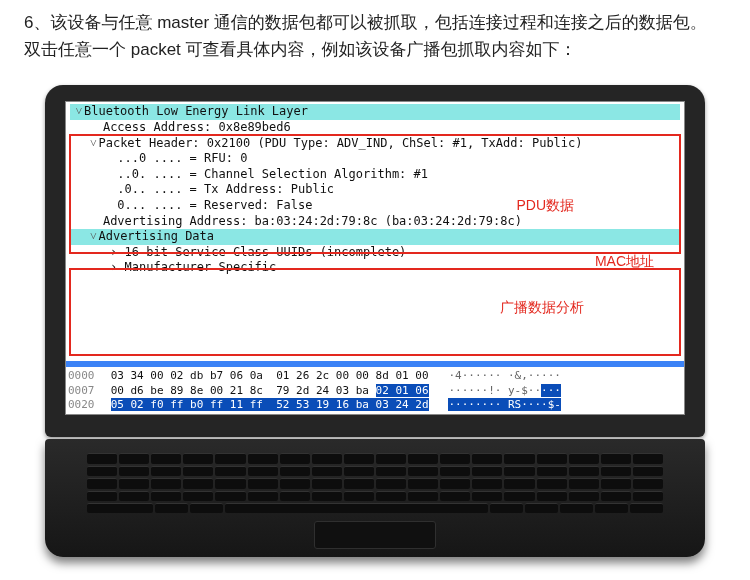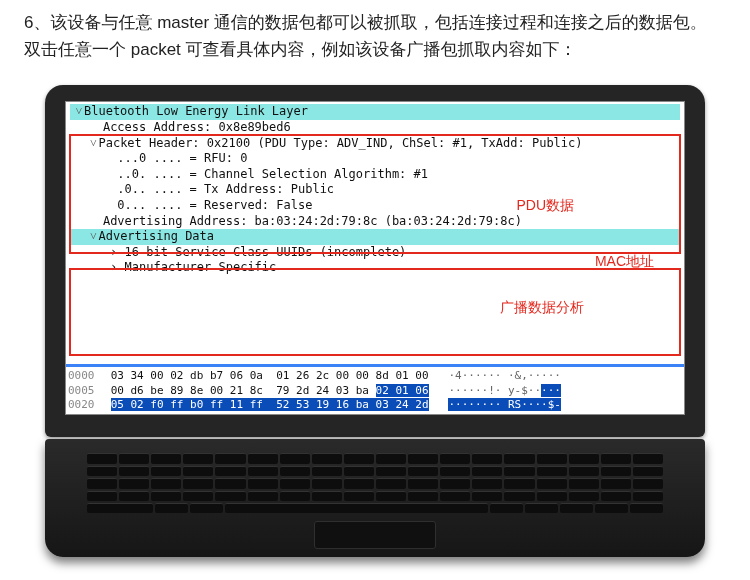--- a/index.html
+++ b/index.html
@@ -7,21 +7,21 @@
   .laptop{margin:16px auto 0;width:660px}
   .lid{background:#252525;border-radius:18px 18px 6px 6px;padding:16px 20px 22px;box-shadow:0 2px 4px rgba(0,0,0,.4)}
   .screen{background:#fff;border:1px solid #888;height:312px;overflow:hidden;font-family:Consolas,Menlo,monospace;font-size:12px;line-height:1.3;color:#111;position:relative}
   .pane{position:absolute;left:4px;right:4px;top:2px}
   .row{white-space:pre;padding:0 4px}
   .row.hl{background:#8be7e4}
   .caret{display:inline-block;width:10px;text-align:center;color:#555}
   .redbox1{border:2px solid #e3281e;position:absolute;left:3px;right:3px;top:32px;height:116px;pointer-events:none}
   .redbox2{border:2px solid #e3281e;position:absolute;left:3px;right:3px;top:166px;height:84px;pointer-events:none}
   .annot{position:absolute;color:#e3281e;font-family:Liberation Sans, sans-serif;font-size:14px}
-  .hexdump{position:absolute;bottom:0;left:0;right:0;border-top:3px solid #3b82f6;background:#fff;font-size:11px;padding:2px}
+  .hexdump{position:absolute;bottom:0;left:0;right:0;border-top:6px solid #3b82f6;background:#fff;font-size:11px;padding:2px}
   .hr{white-space:pre}
   .off{color:#888;display:inline-block;width:36px}
   .sel{background:#0a4db8;color:#fff}
   .asc{color:#666}
   .asc .sel{background:#0a4db8;color:#fff}
   .body{background:linear-gradient(#2a2a2a,#161616);height:118px;border-radius:4px 4px 18px 18px;margin-top:2px;position:relative;box-shadow:0 6px 10px rgba(0,0,0,.5)}
   .kb{position:absolute;left:42px;right:42px;top:14px;height:60px;display:flex;flex-direction:column;gap:2px}
   .kbr{flex:1;display:flex;gap:2px}
   .key{flex:1;background:#0d0d0d;border-radius:2px;border-top:1px solid #333}
   .tp{position:absolute;left:50%;transform:translateX(-50%);bottom:8px;width:120px;height:26px;background:#101010;border:1px solid #2f2f2f;border-radius:3px}
@@ -52,21 +52,21 @@
       </div>
 
       <div class="redbox1"></div>
       <div class="redbox2"></div>
       <div class="annot" style="top:94px;right:110px">PDU数据</div>
       <div class="annot" style="top:150px;right:30px">MAC地址</div>
       <div class="annot" style="top:196px;right:100px">广播数据分析</div>
 
       <div class="hexdump">
         <div class="hr"><span class="off">0000</span> <span>03 34 00 02 db b7 06 0a  01 26 2c 00 00 8d 01 00</span>   <span class="asc">·4······ ·&amp;,·····</span></div>
-        <div class="hr"><span class="off">0005</span> <span>00 d6 be 89 8e 00 21 8c  79 2d 24 03 ba </span><span class="sel">02 01 06</span>   <span class="asc"><span>······!· y-$··</span><span class="sel">···</span></span></div>
+        <div class="hr"><span class="off">0007</span> <span>00 d6 be 89 8e 00 21 8c  79 2d 24 03 ba </span><span class="sel">02 01 06</span>   <span class="asc"><span>······!· y-$··</span><span class="sel">···</span></span></div>
         <div class="hr"><span class="off">0020</span> <span class="sel">05 02 f0 ff b0 ff 11 ff  52 53 19 16 ba 03 24 2d</span>   <span class="asc"><span class="sel">········ RS····$-</span></span></div>
       </div>
     </div>
   </div>
 
   <div class="body">
     <div class="kb">
       <div class="kbr">
           <div class="key"></div>
           <div class="key"></div>

